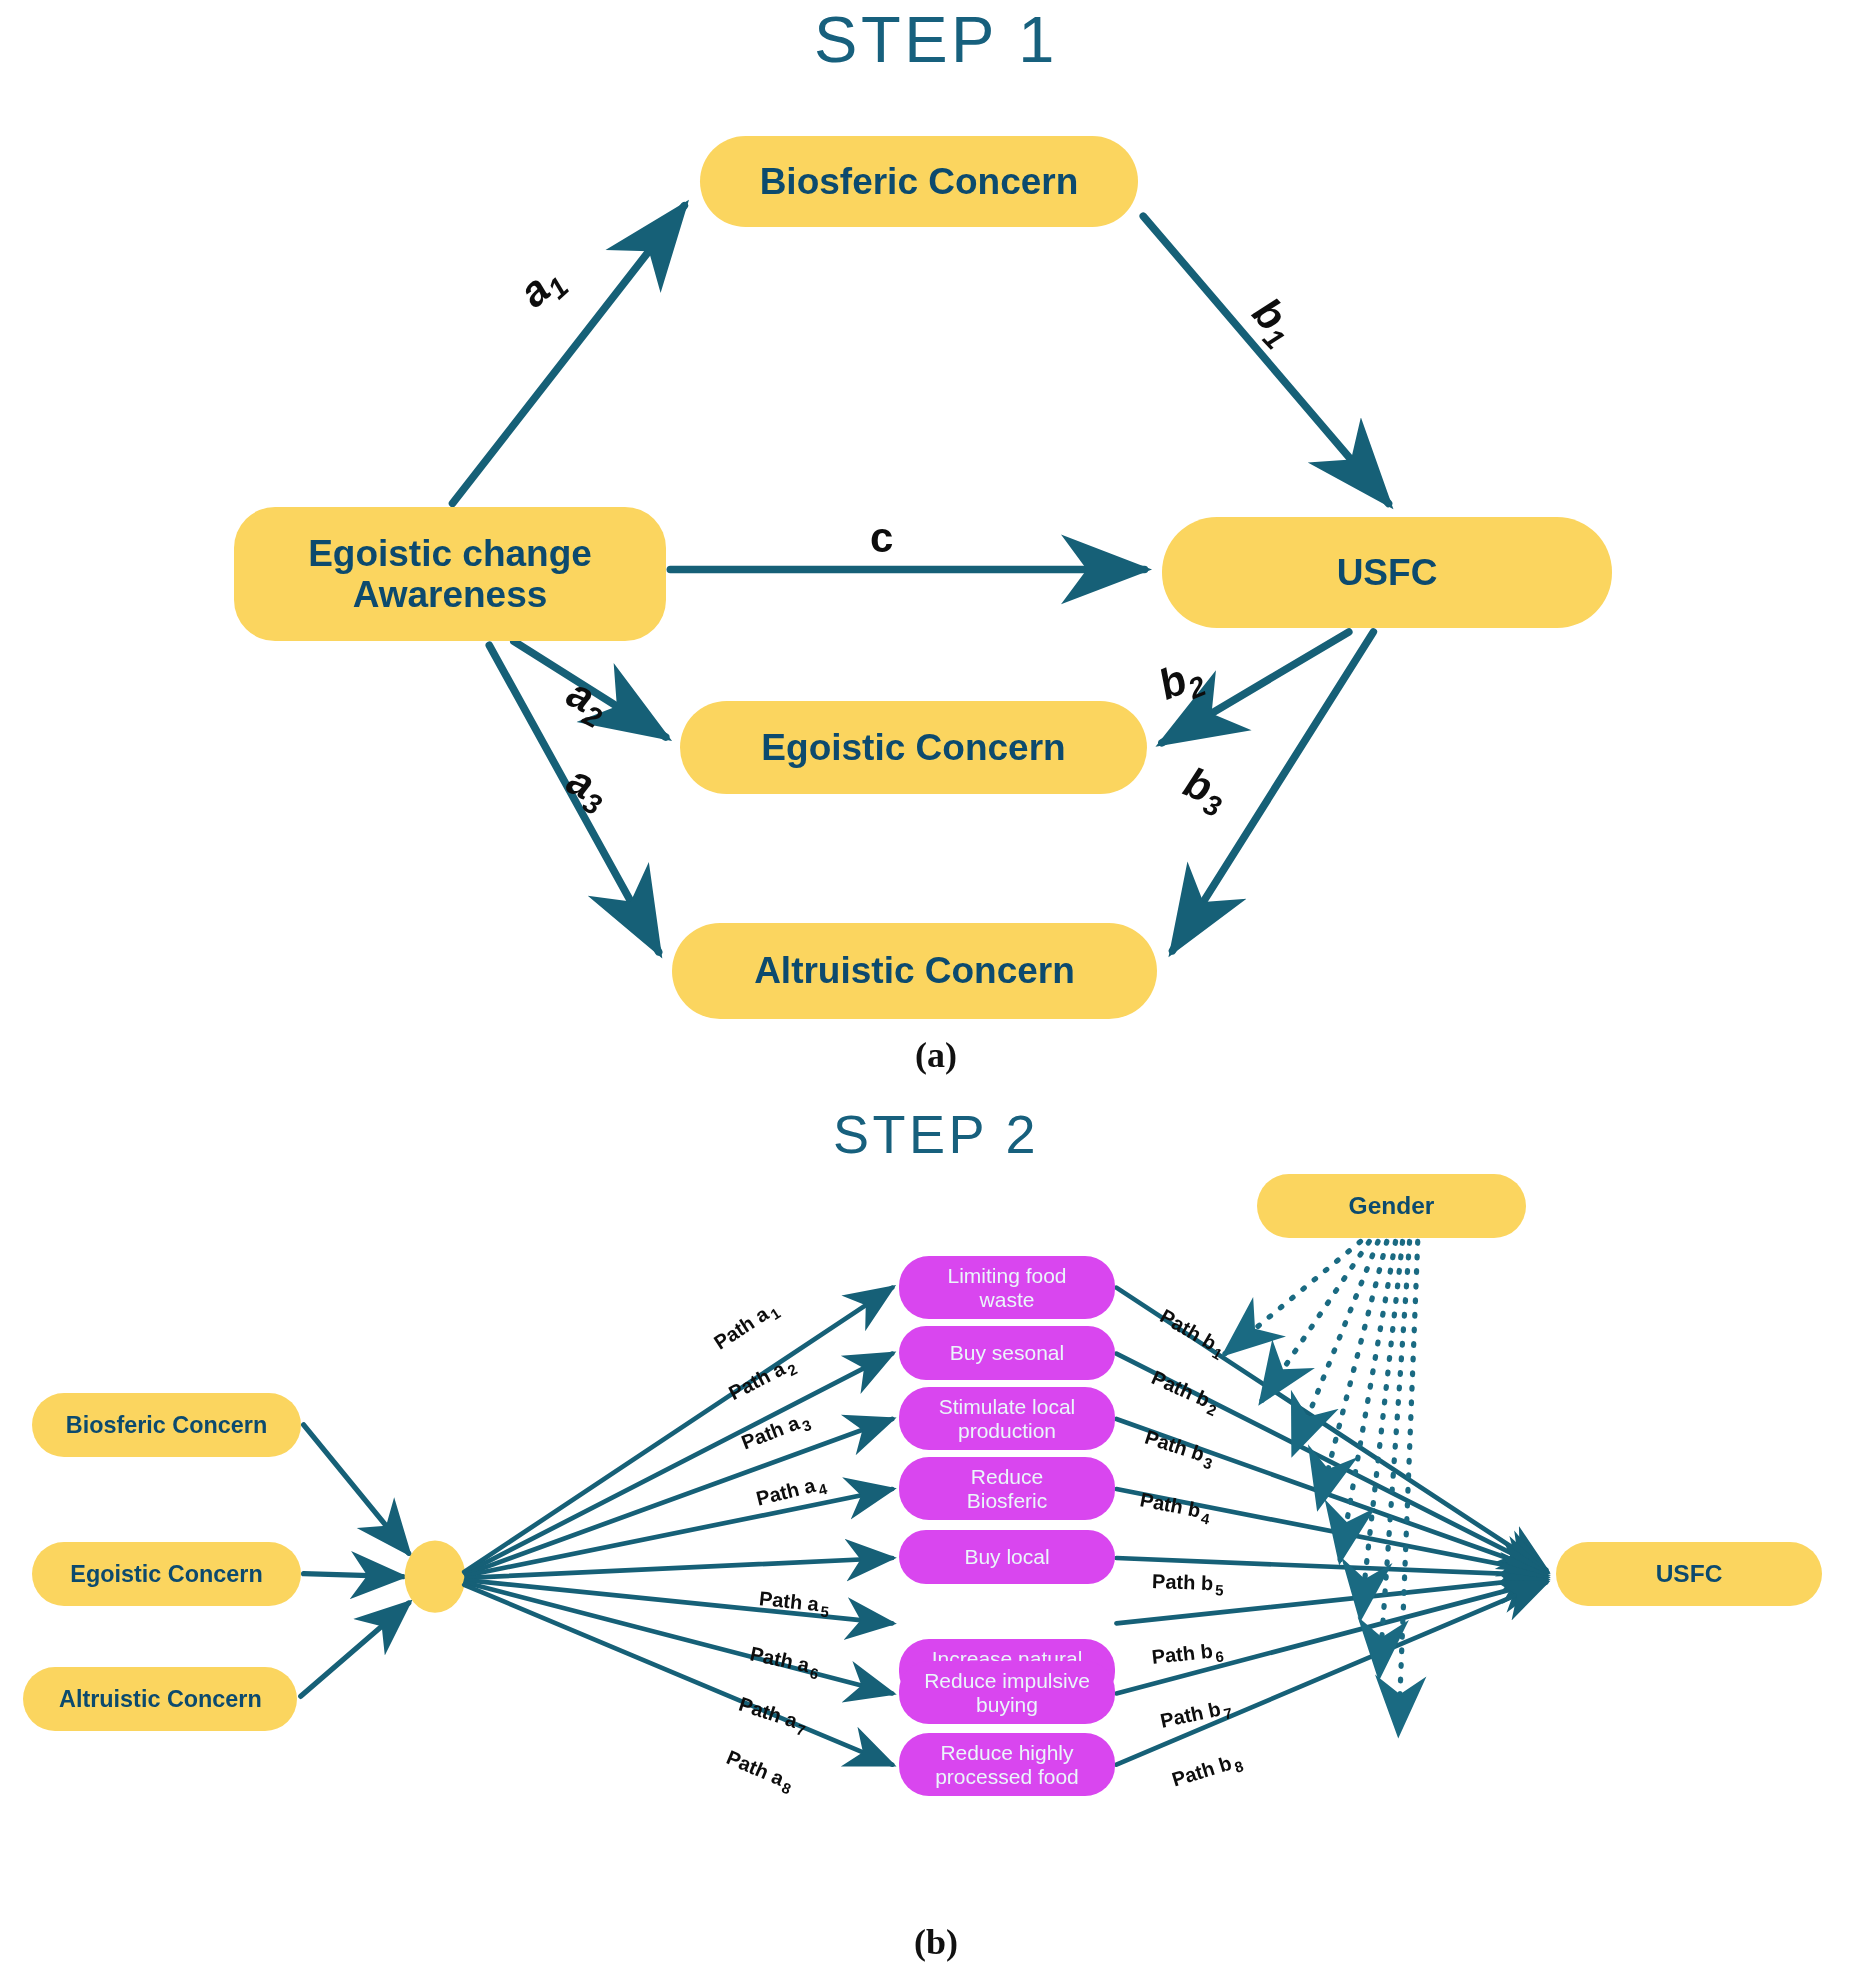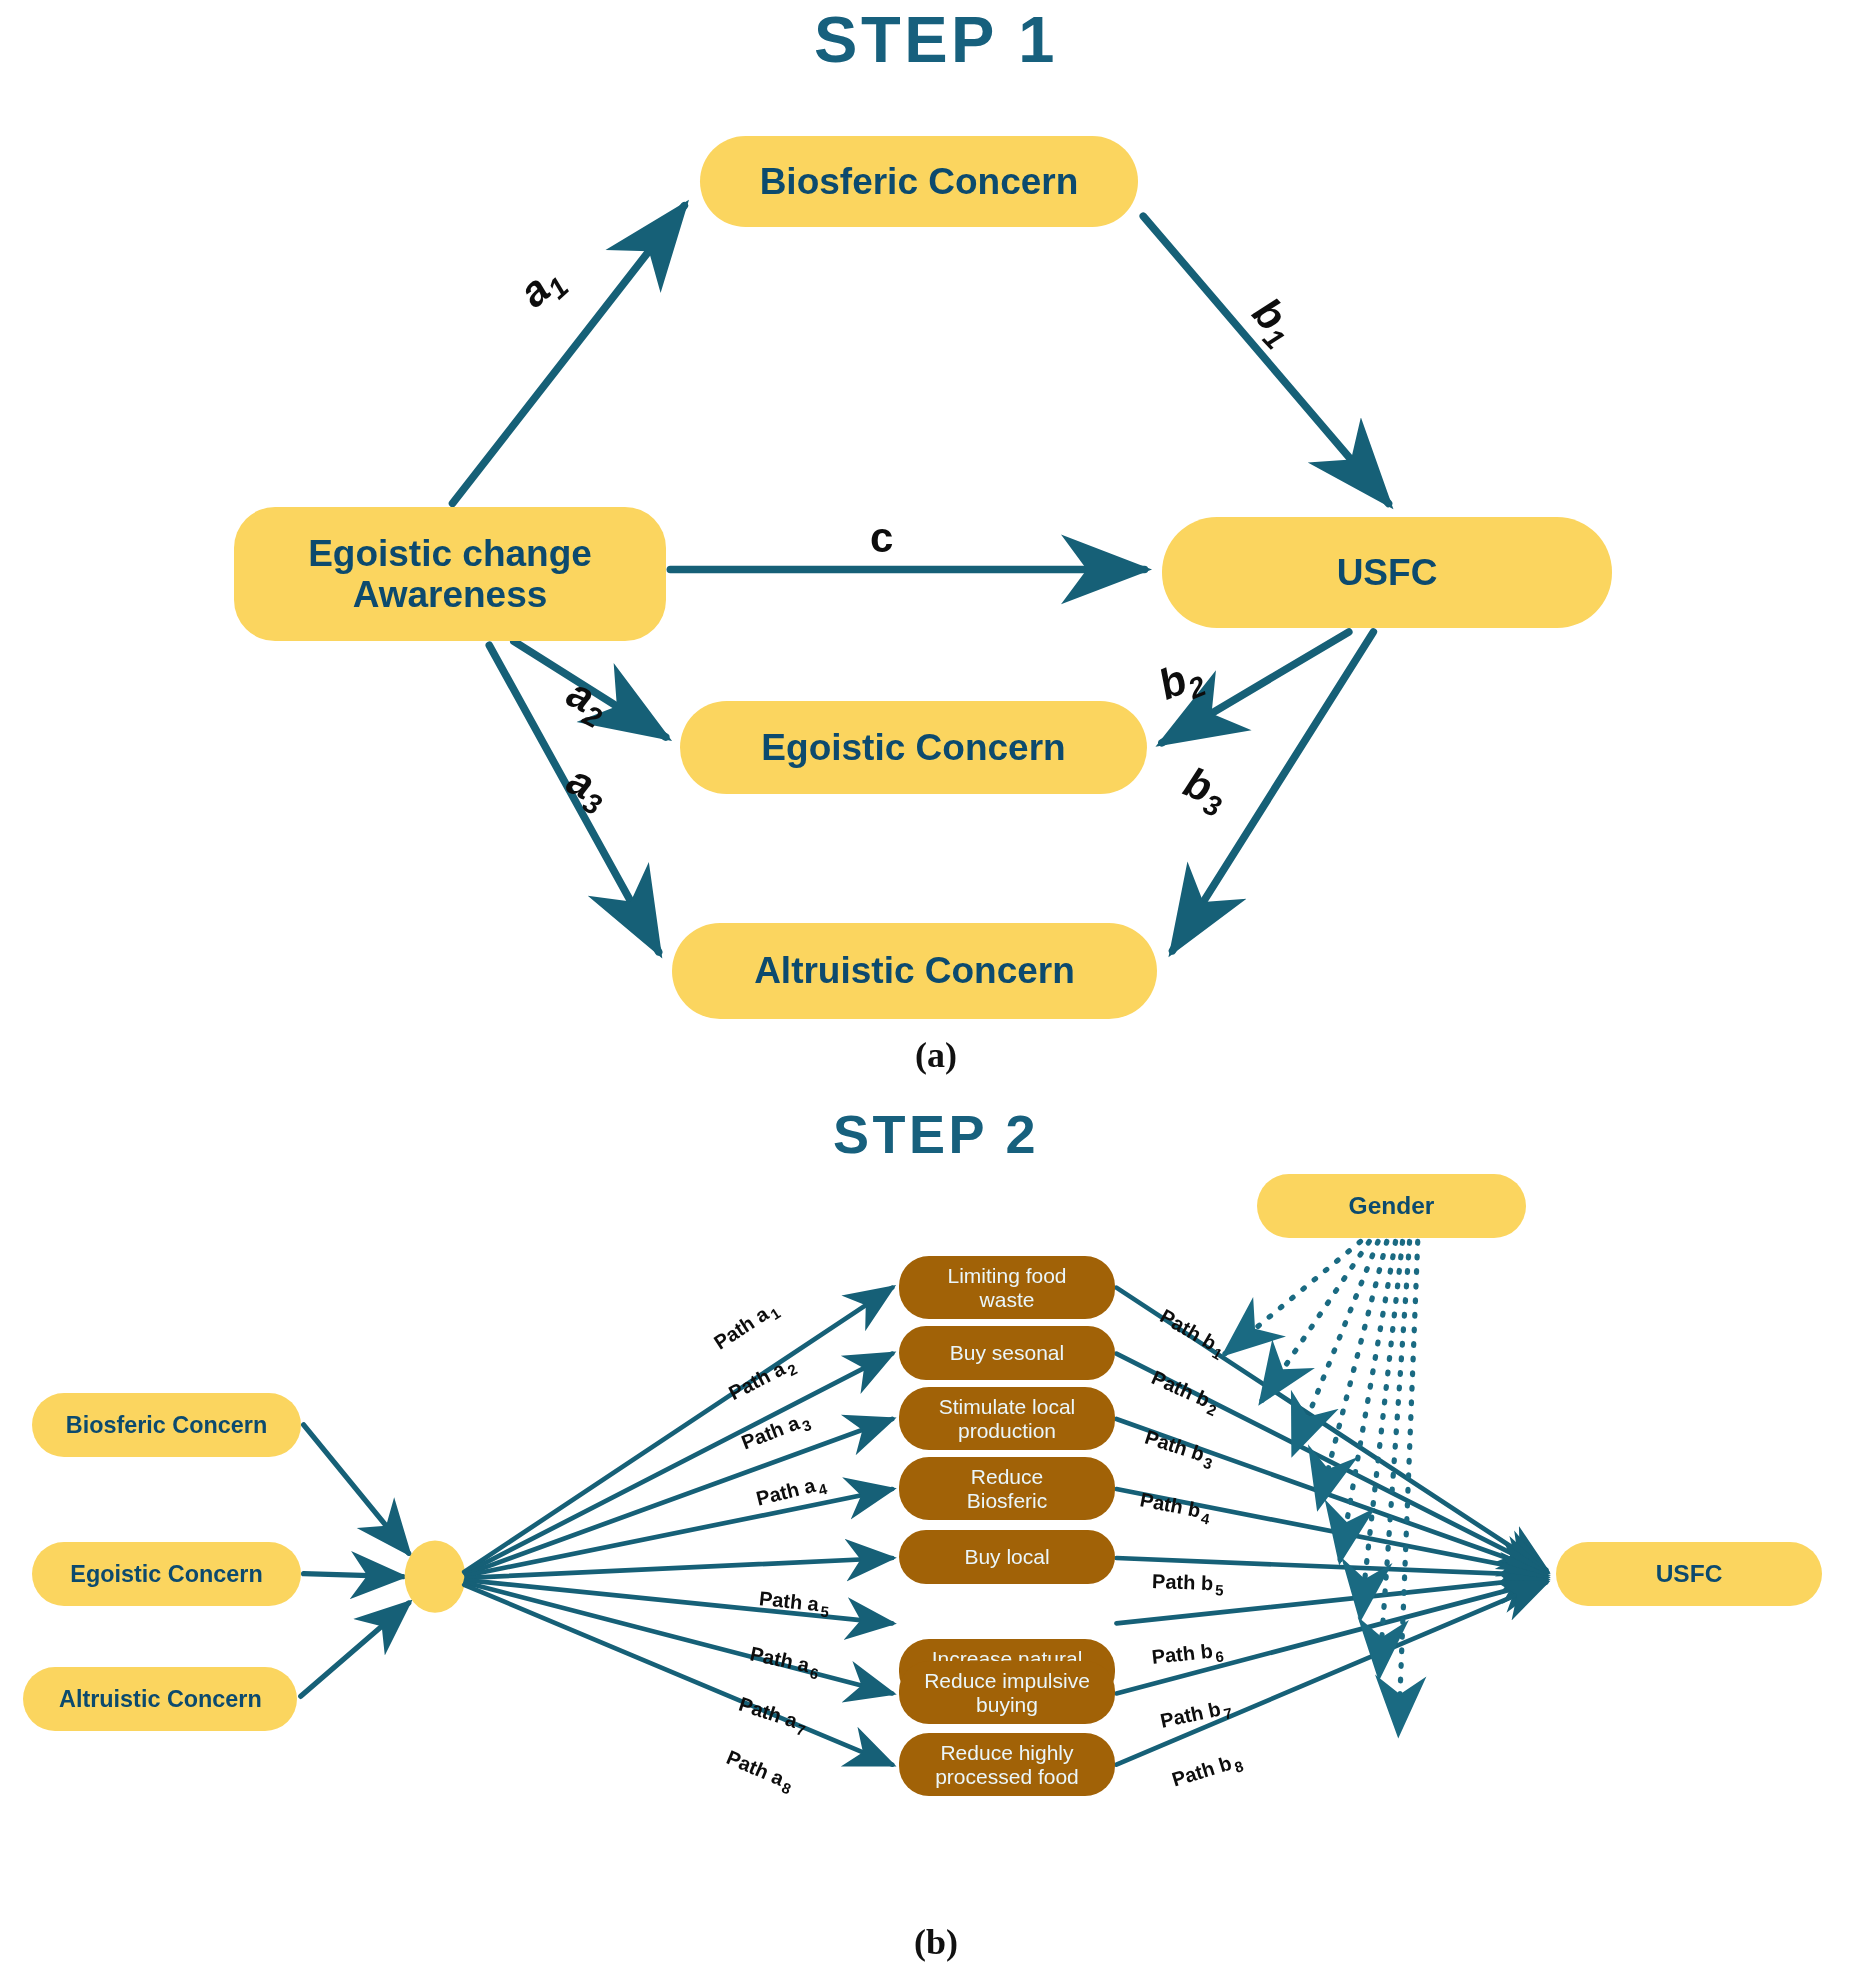--- a/index.html
+++ b/index.html
@@ -7,21 +7,21 @@
     width:1872px;height:1975px;
     font-family:"Liberation Sans", sans-serif;
     position:relative;overflow:hidden;
   }
   .stage{position:absolute;left:0;top:0;width:1872px;height:1975px;}
   svg.layer{position:absolute;left:0;top:0;width:1872px;height:1975px;pointer-events:none;}
 
   .step-title{
     position:absolute;
     font-family:"Liberation Sans", sans-serif;
-    font-weight:700;
+    font-weight:400;
     color:#17607d;
     letter-spacing:3.5px;
     white-space:nowrap;
   }
   #step1-title{left:0;top:2.3px;width:1872px;text-align:center;font-size:65px;}
   #step2-title{left:0;top:1103px;width:1872px;text-align:center;font-size:54px;}
 
   .caption{
     position:absolute;width:1872px;text-align:center;
     font-family:"Liberation Serif", serif;
@@ -38,21 +38,21 @@
     text-align:center;
     box-sizing:border-box;
     line-height:1.12;
   }
   .node-yellow{
     background:#fbd55f;
     color:#0c4a6e;
     font-weight:700;
   }
   .node-teal{
-    background:#a16207;
+    background:#d946ef;
     color:#eaf6fa;
     font-weight:400;
   }
 
   
   #n-biosferic{left:700px;top:136px;width:438px;height:91px;border-radius:46px;font-size:37px;}
   #n-climate  {left:234px; top:507px;width:432px;height:134px;border-radius:41px;font-size:37px;}
   #n-usfc1    {left:1162px;top:517px;width:450px;height:111px;border-radius:55px;font-size:37px;}
   #n-egoistic {left:680px;top:701px;width:467px;height:93px;border-radius:47px;font-size:37px;}
   #n-altruistic{left:672px;top:923px;width:485px;height:96px;border-radius:48px;font-size:37px;}

